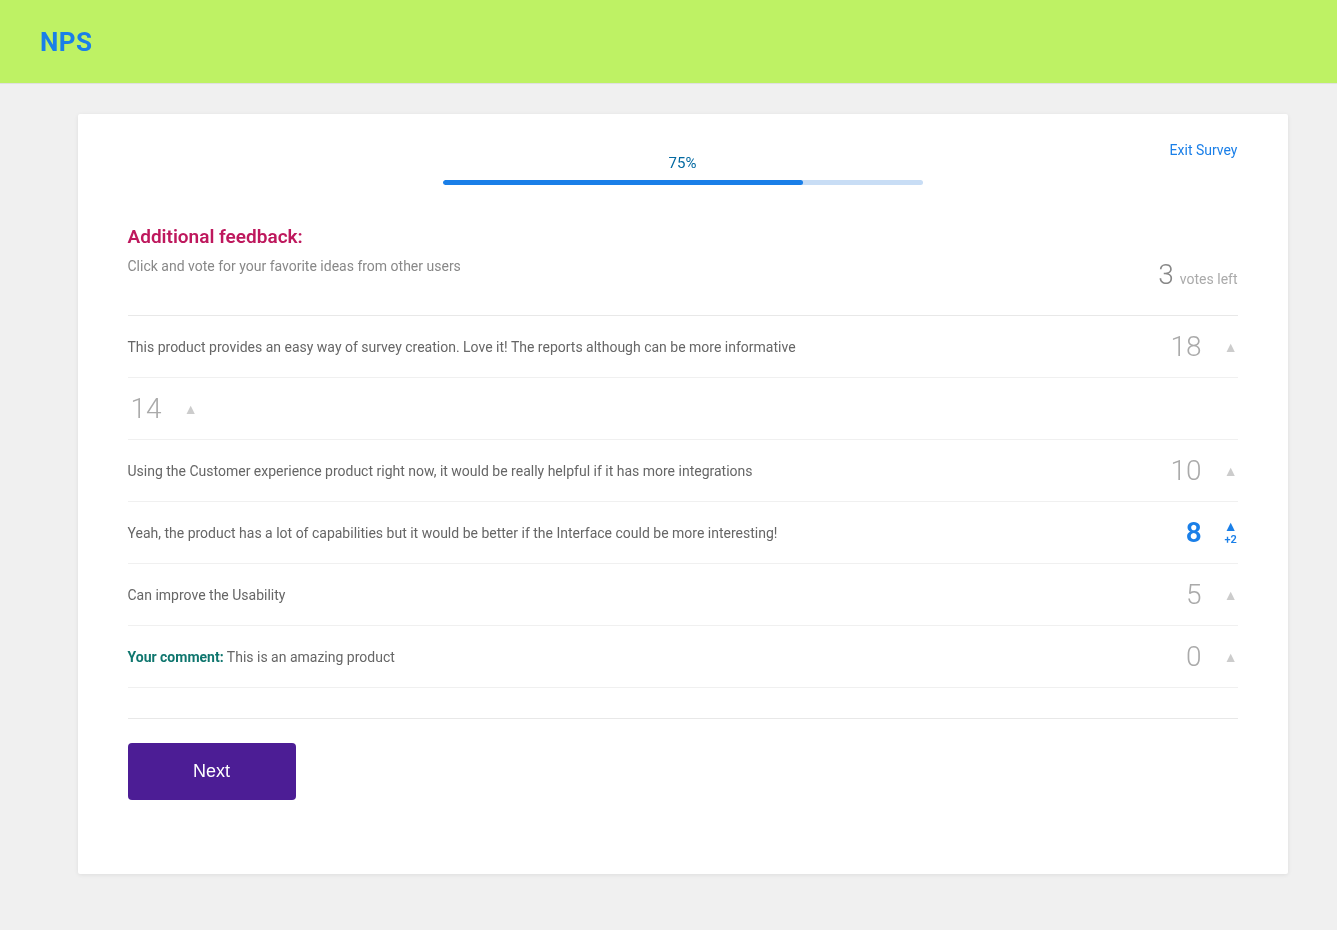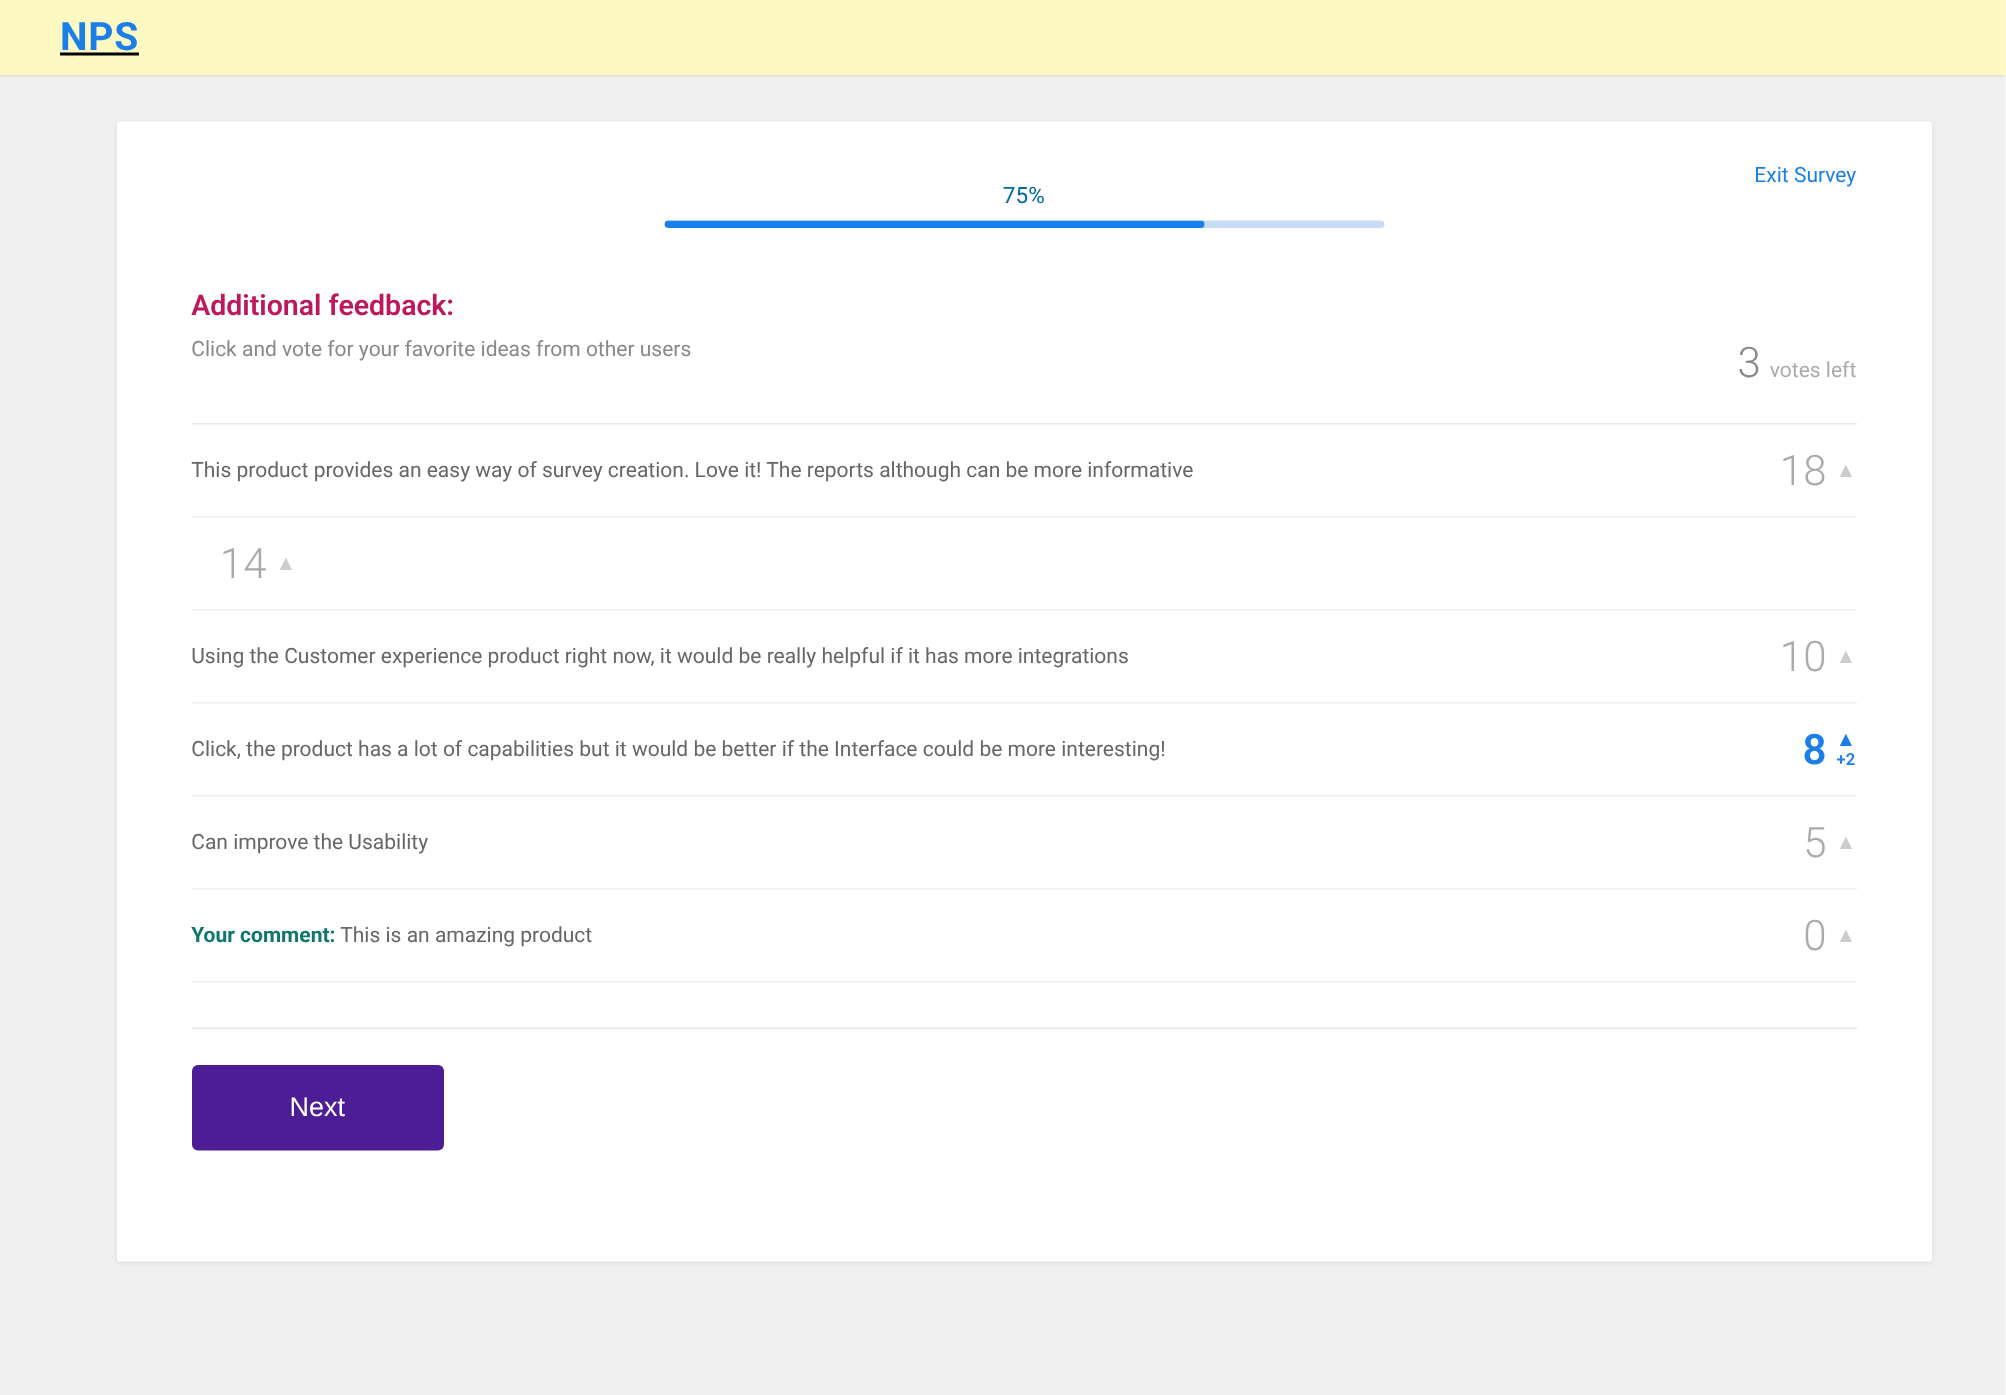--- a/index.html
+++ b/index.html
@@ -5,27 +5,26 @@
     * { box-sizing: border-box; margin: 0; padding: 0; }
     body {
       font-family: -apple-system, BlinkMacSystemFont, 'Segoe UI', Roboto, Arial, sans-serif;
       background: #f0f0f0;
       min-height: 930px;
       width: 1337px;
     }
 
     
     .top-bar {
-      background: #fef9c3;
+      background: #bef264;
       border-bottom: 1px solid #e0e0e0;
       padding: 0 40px;
-      height: 51px;
-      display: flex;
-      align-items: center;
-      text-decoration: underline;
+      height: 84px;
+      display: flex;
+      align-items: center;
     }
     .top-bar-title {
       color: #1a7fe8;
       font-size: 26px;
       font-weight: 700;
       letter-spacing: 0.5px;
     }
 
     
     .main-wrapper {
@@ -131,21 +130,21 @@
       flex: 1;
       padding-right: 20px;
     }
     .feedback-text .bold {
       font-weight: 700;
       color: #0f766e;
     }
     .vote-section {
       display: flex;
       align-items: center;
-      gap: 6px;
+      gap: 22px;
       min-width: 70px;
       justify-content: flex-end;
     }
     .vote-number {
       font-size: 28px;
       font-weight: 300;
       color: #aaa;
       min-width: 32px;
       text-align: right;
     }
@@ -249,21 +248,21 @@
         <span class="feedback-text">Using the Customer experience product right now, it would be really helpful if it has more integrations</span>
         <div class="vote-section">
           <span class="vote-number">10</span>
           <div class="vote-arrow-group">
             <span class="vote-arrow">▲</span>
           </div>
         </div>
       </div>
 
       <div class="feedback-item">
-        <span class="feedback-text">Click, the product has a lot of capabilities but it would be better if the Interface could be more interesting!</span>
+        <span class="feedback-text">Yeah, the product has a lot of capabilities but it would be better if the Interface could be more interesting!</span>
         <div class="vote-section">
           <span class="vote-number active">8</span>
           <div class="vote-arrow-group">
             <span class="vote-arrow" style="color:#1a7fe8;">▲</span>
             <span class="vote-badge">+2</span>
           </div>
         </div>
       </div>
 
       <div class="feedback-item">

